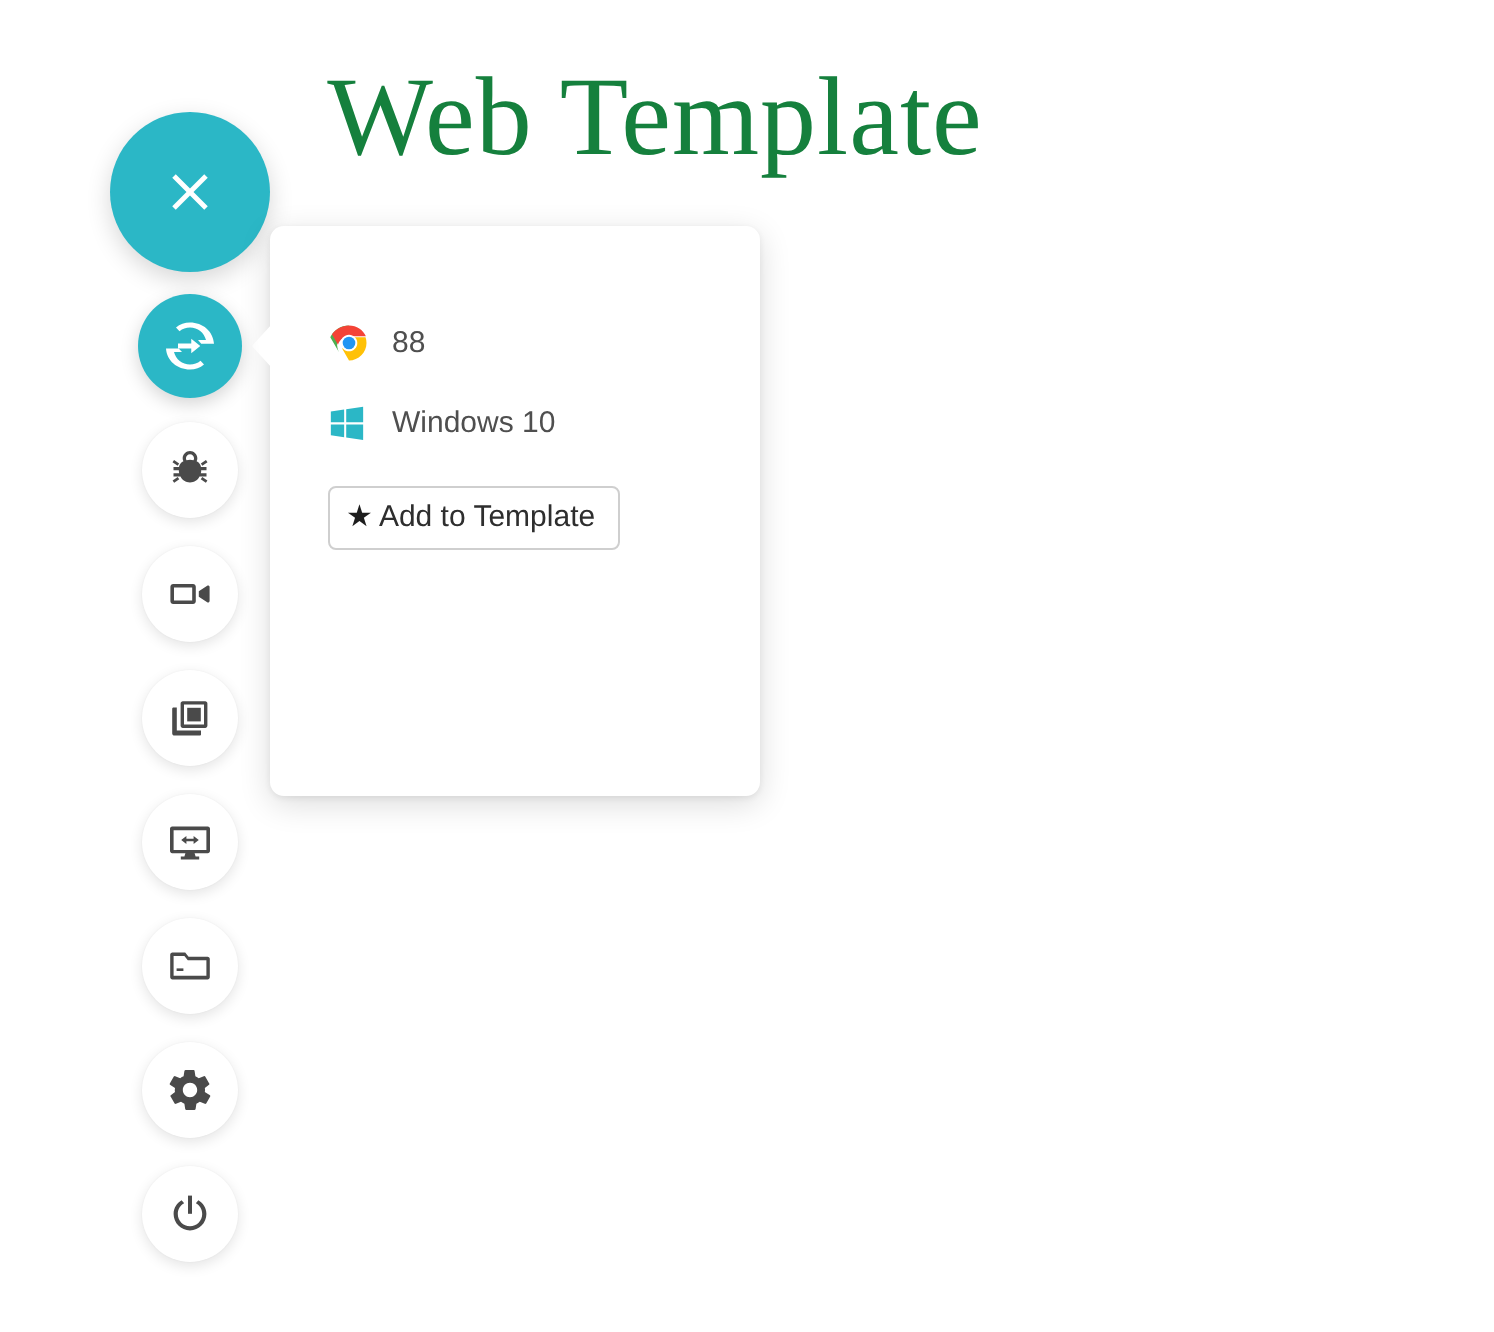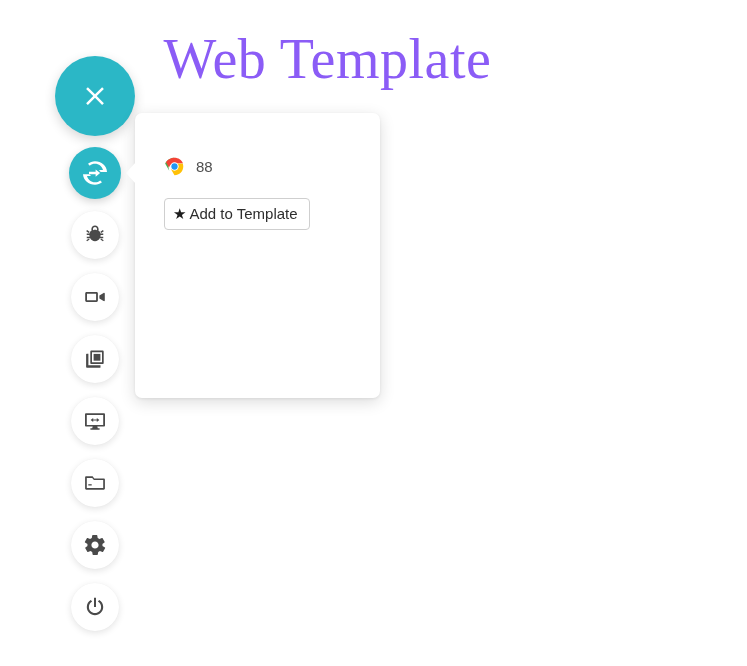--- a/index.html
+++ b/index.html
@@ -23,21 +23,21 @@
     left: 0;
     top: 28px;
     width: 595px;
     text-align: center;
     padding-left: 60px;
     box-sizing: border-box;
     font-family: "Liberation Serif", "DejaVu Serif", serif;
     font-size: 56px;
     line-height: 62px;
     font-weight: 400;
-    color: #8b5cf6;
+    color: #15803d;
     letter-spacing: 0.5px;
     white-space: nowrap;
   }
 
   
   .sidebar {
     position: absolute;
     left: 55px;
     top: 56px;
     width: 80px;
@@ -114,21 +114,21 @@
     font-weight: bold;
     border: none;
     border-radius: 5px;
     padding: 11px 19px;
     cursor: pointer;
     font-family: "Liberation Sans", sans-serif;
     line-height: 16px;
   }
 
   .info-list {
-    margin-top: 10px;
+    margin-top: 15px;
   }
   .info-row {
     display: flex;
     align-items: center;
     height: 23px;
     margin-bottom: 17px;
   }
   .info-ico {
     width: 22px;
     height: 22px;
@@ -268,20 +268,31 @@
           <path fill="#ffc107" d="M45.4 17.3H24l-7.7 13.3L24 44c11 0 20-9 20-20 0-2.3-.4-4.6-1.1-6.7l2.5 0z"></path>
           <path fill="#f44336" d="M24 4c-8.1 0-15.2 4-19.5 10.1l6.9 12C13 20.5 18 16.3 24 16.3h19.3C40.2 9 32.7 4 24 4z"></path>
           <path fill="#ffffff" d="M24 14.5c-5.2 0-9.5 4.3-9.5 9.5s4.3 9.5 9.5 9.5 9.5-4.3 9.5-9.5-4.3-9.5-9.5-9.5z"></path>
           <circle fill="#2196f3" cx="24" cy="24" r="7.2"></circle>
         </svg>
       </span>
       <span class="info-text">88</span>
     </div>
 
 
+    <div class="info-row">
+      <span class="info-ico">
+        <svg width="19" height="19" viewBox="0 0 24 24">
+          <path fill="#2bb7c6" d="M1.8 4.7l8.4-1.2v8.1H1.8z"></path>
+          <path fill="#2bb7c6" d="M11.5 3.3L22.2 1.8v9.8H11.5z"></path>
+          <path fill="#2bb7c6" d="M1.8 12.9h8.4V21L1.8 19.8z"></path>
+          <path fill="#2bb7c6" d="M11.5 12.9h10.7v9.8l-10.7-1.5z"></path>
+        </svg>
+      </span>
+      <span class="info-text">Windows 10</span>
+    </div>
 
   </div>
 
   <button class="fav-btn">
     <span class="star-ico">★</span>
     <span>Add to Template</span>
   </button>
 </div>
 
 </body></html>

